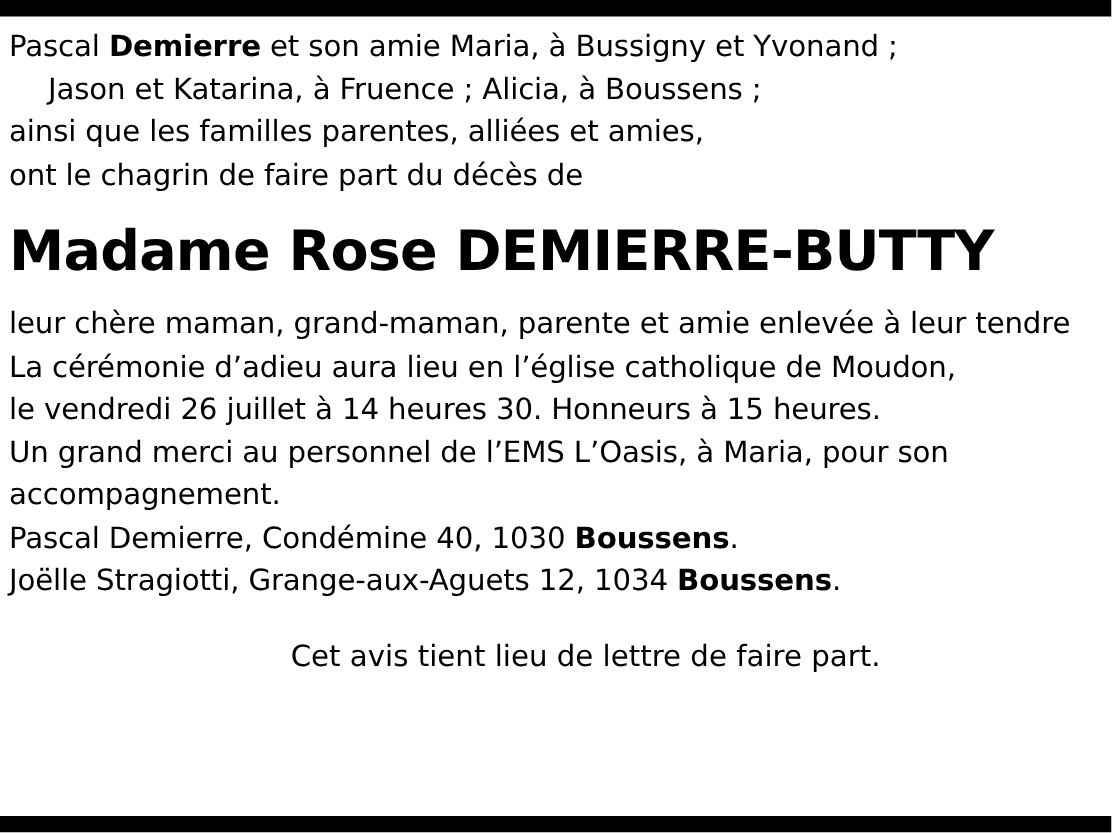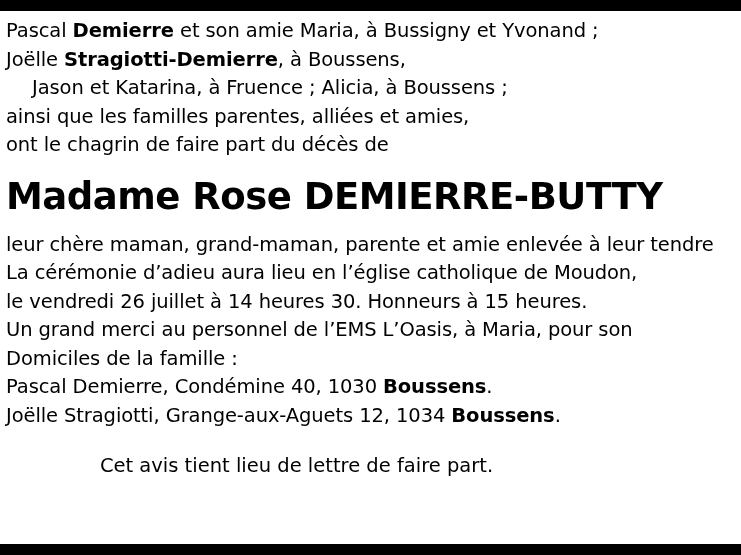--- a/index.html
+++ b/index.html
@@ -52,52 +52,51 @@
   .deceased-name {
     text-align: center;
     font-size: 37px;
     line-height: 56px;
     font-weight: bold;
     letter-spacing: -0.5px;
     margin: 9px 0 6px 0;
     white-space: pre;
   }
   .closing {
-    text-align: center;
+    text-align: right;
     font-size: 19.5px;
     line-height: 28px;
     margin-top: 22px;
     white-space: pre;
   }
 </style>
 </head>
 <body>
 
 <div class="notice">
 
   <div class="top-rule"></div>
 
   <div class="body-area">
 
     <div id="survivors-block">
         <div class="line"><span>Pascal </span><span class="bold">Demierre</span><span> et son amie Maria, à Bussigny et Yvonand ;</span></div>
-        <div class="line"><span>Joëlle </span><span class="bold">Stragiotti-Demierre</span><span>, à Boussens,</span></div>
         <div class="line indent"><span>Jason et Katarina, à Fruence ; Alicia, à Boussens ;</span></div>
         <div class="line"><span>ainsi que les familles parentes, alliées et amies,</span></div>
         <div class="line"><span>ont le chagrin de faire part du décès de</span></div>
       </div>
 
     <div class="deceased-name">Madame Rose DEMIERRE-BUTTY</div>
 
     <div id="details-block">
         <div class="line"><span>leur chère maman, grand-maman, parente et amie enlevée à leur tendre</span></div>
         <div class="line"><span>La cérémonie d’adieu aura lieu en l’église catholique de Moudon,</span></div>
         <div class="line"><span>le vendredi 26 juillet à 14 heures 30. Honneurs à 15 heures.</span></div>
         <div class="line"><span>Un grand merci au personnel de l’EMS L’Oasis, à Maria, pour son</span></div>
-        <div class="line"><span>Domiciles de la famille :</span></div>
+        <div class="line"><span>accompagnement.</span></div>
         <div class="line"><span>Pascal Demierre, Condémine 40, 1030 </span><span class="bold">Boussens</span><span>.</span></div>
         <div class="line"><span>Joëlle Stragiotti, Grange-aux-Aguets 12, 1034 </span><span class="bold">Boussens</span><span>.</span></div>
       </div>
 
     <div class="closing">Cet avis tient lieu de lettre de faire part.</div>
 
   </div>
 
   <div class="bottom-rule"></div>
 

